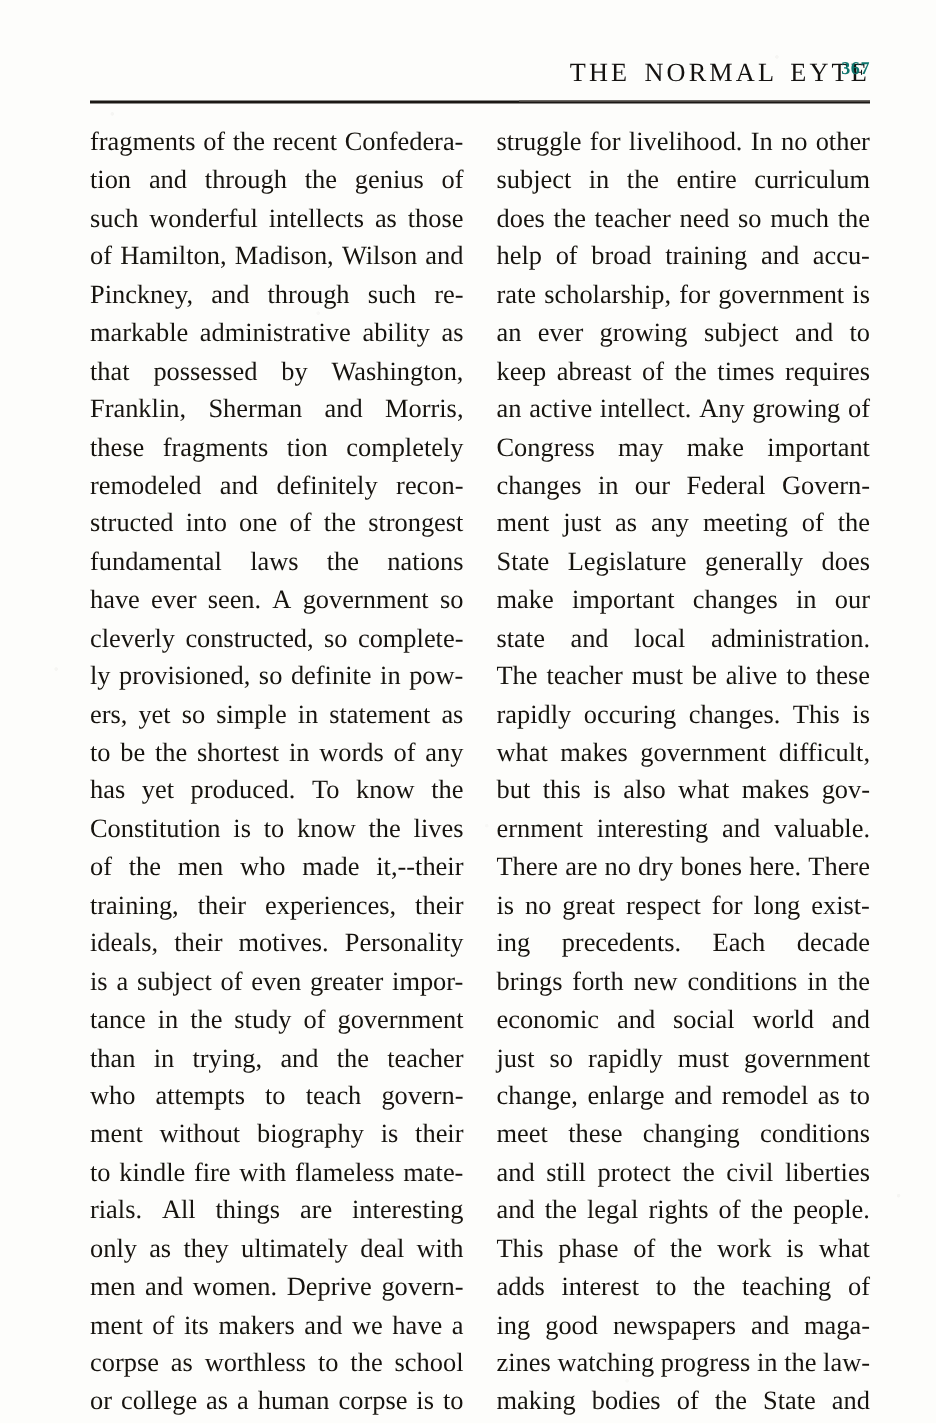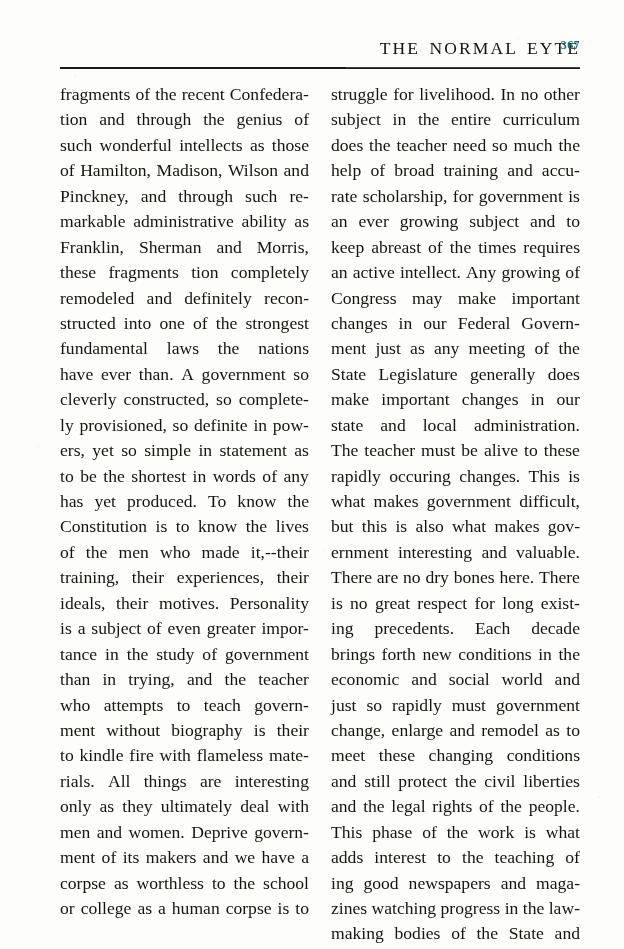--- a/index.html
+++ b/index.html
@@ -140,26 +140,27 @@
   <div id="head-rule"></div>
 
   <div id="columns">
     <div class="column">
         <div class="line justify"><span class="w">fragments</span><span class="w">of</span><span class="w">the</span><span class="w">recent</span><span class="w">Confedera-</span></div>
         <div class="line justify"><span class="w">tion</span><span class="w">and</span><span class="w">through</span><span class="w">the</span><span class="w">genius</span><span class="w">of</span></div>
         <div class="line justify"><span class="w">such</span><span class="w">wonderful</span><span class="w">intellects</span><span class="w">as</span><span class="w">those</span></div>
         <div class="line justify"><span class="w">of</span><span class="w">Hamilton,</span><span class="w">Madison,</span><span class="w">Wilson</span><span class="w">and</span></div>
         <div class="line justify"><span class="w">Pinckney,</span><span class="w">and</span><span class="w">through</span><span class="w">such</span><span class="w">re-</span></div>
         <div class="line justify"><span class="w">markable</span><span class="w">administrative</span><span class="w">ability</span><span class="w">as</span></div>
+        <div class="line justify"><span class="w">that</span><span class="w">possessed</span><span class="w">by</span><span class="w">Washington,</span></div>
         <div class="line justify"><span class="w">Franklin,</span><span class="w">Sherman</span><span class="w">and</span><span class="w">Morris,</span></div>
         <div class="line justify"><span class="w">these</span><span class="w">fragments</span><span class="w">tion</span><span class="w">completely</span></div>
         <div class="line justify"><span class="w">remodeled</span><span class="w">and</span><span class="w">definitely</span><span class="w">recon-</span></div>
         <div class="line justify"><span class="w">structed</span><span class="w">into</span><span class="w">one</span><span class="w">of</span><span class="w">the</span><span class="w">strongest</span></div>
         <div class="line justify"><span class="w">fundamental</span><span class="w">laws</span><span class="w">the</span><span class="w">nations</span></div>
-        <div class="line justify"><span class="w">have</span><span class="w">ever</span><span class="w">than.</span><span class="w">A</span><span class="w">government</span><span class="w">so</span></div>
+        <div class="line justify"><span class="w">have</span><span class="w">ever</span><span class="w">seen.</span><span class="w">A</span><span class="w">government</span><span class="w">so</span></div>
         <div class="line justify"><span class="w">cleverly</span><span class="w">constructed,</span><span class="w">so</span><span class="w">complete-</span></div>
         <div class="line justify"><span class="w">ly</span><span class="w">provisioned,</span><span class="w">so</span><span class="w">definite</span><span class="w">in</span><span class="w">pow-</span></div>
         <div class="line justify"><span class="w">ers,</span><span class="w">yet</span><span class="w">so</span><span class="w">simple</span><span class="w">in</span><span class="w">statement</span><span class="w">as</span></div>
         <div class="line justify"><span class="w">to</span><span class="w">be</span><span class="w">the</span><span class="w">shortest</span><span class="w">in</span><span class="w">words</span><span class="w">of</span><span class="w">any</span></div>
         <div class="line justify"><span class="w">has</span><span class="w">yet</span><span class="w">produced.</span><span class="w">To</span><span class="w">know</span><span class="w">the</span></div>
         <div class="line justify"><span class="w">Constitution</span><span class="w">is</span><span class="w">to</span><span class="w">know</span><span class="w">the</span><span class="w">lives</span></div>
         <div class="line justify"><span class="w">of</span><span class="w">the</span><span class="w">men</span><span class="w">who</span><span class="w">made</span><span class="w">it,--their</span></div>
         <div class="line justify"><span class="w">training,</span><span class="w">their</span><span class="w">experiences,</span><span class="w">their</span></div>
         <div class="line justify"><span class="w">ideals,</span><span class="w">their</span><span class="w">motives.</span><span class="w">Personality</span></div>
         <div class="line justify"><span class="w">is</span><span class="w">a</span><span class="w">subject</span><span class="w">of</span><span class="w">even</span><span class="w">greater</span><span class="w">impor-</span></div>

